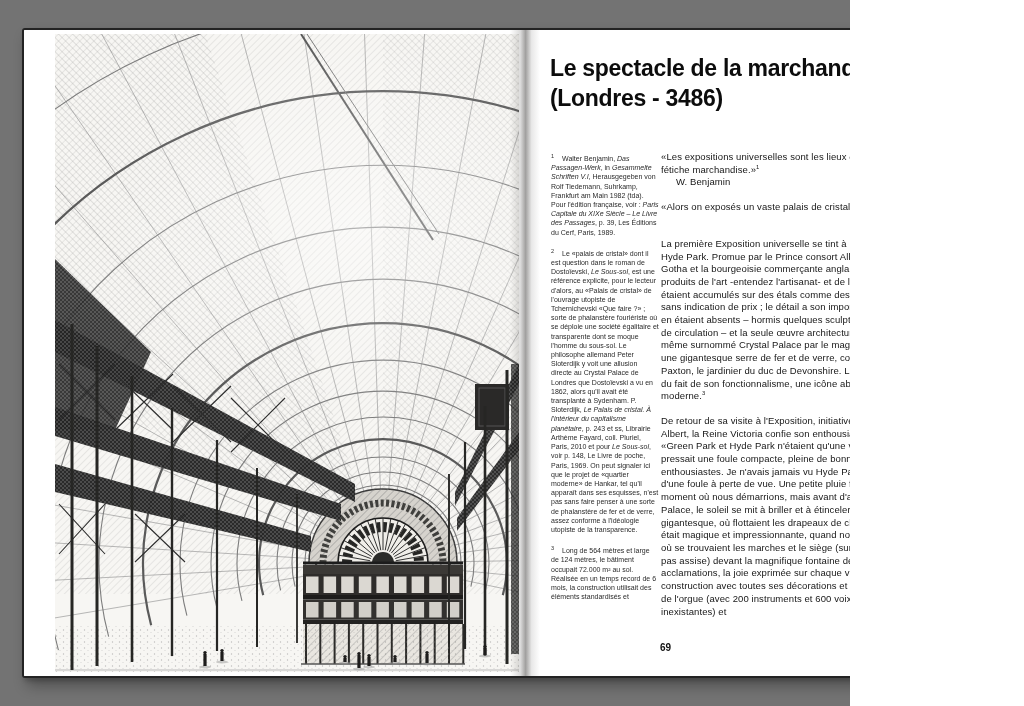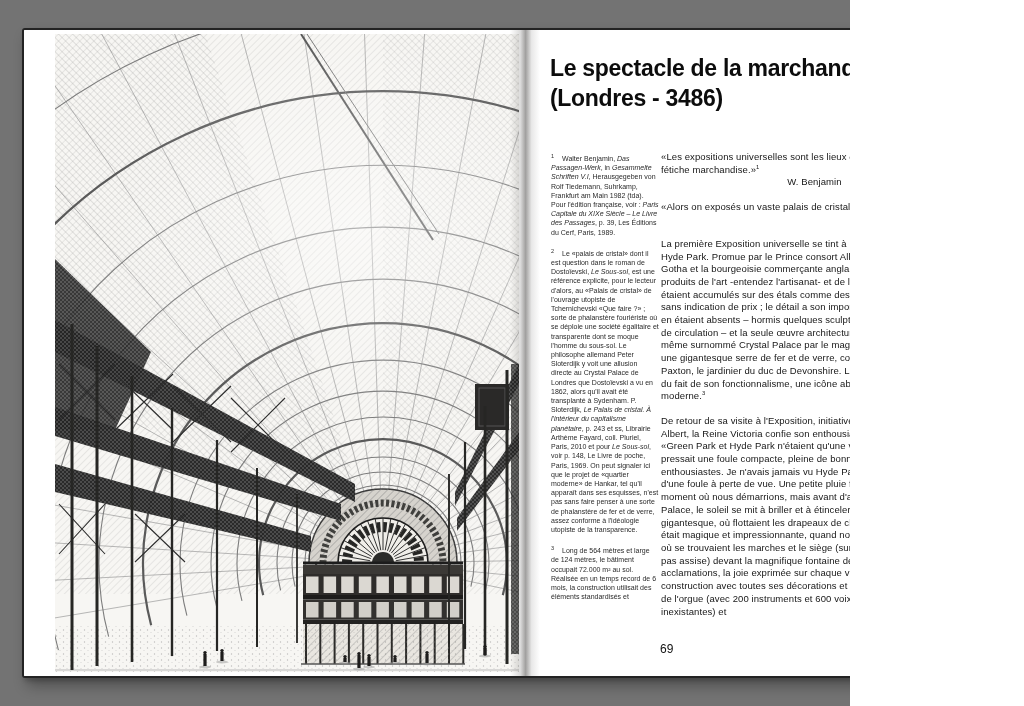--- a/index.html
+++ b/index.html
@@ -18,24 +18,24 @@
          font-weight:bold;letter-spacing:-0.3px;color:#0c0c0c;}
   .title .tl{display:block;}
   .notes-col{position:absolute;left:23px;top:124px;width:108px;font-size:7px;line-height:9.2px;
              color:#2a2a2a;}
   .fn{margin-bottom:12px;}
   .fn-num{font-size:5.5px;vertical-align:super;margin-right:8px;}
   .main-col{position:absolute;left:133px;top:121px;width:292px;font-size:9.5px;
             line-height:12.7px;color:#161616;letter-spacing:0.1px;}
   .quote{margin:0 0 12px 0;}
   .quote.last{margin-bottom:24px;}
-  .attribution{display:block;padding-left:15px;text-align:center;}
+  .attribution{display:block;padding-left:15px;}
   .para{margin:0 0 12px 0;}
   sup{font-size:0.62em;vertical-align:super;line-height:0;}
-  .pagenum{position:absolute;left:132px;top:612px;font-size:12px;font-weight:normal;color:#111;}
+  .pagenum{position:absolute;left:132px;top:612px;font-size:10px;font-weight:bold;color:#111;}
 </style>
 </head>
 <body>
 
 <div class="stage">
   <div class="book">
 
     <div class="page-left">
       <div class="engraving-wrap">
         <svg id="engraving" width="464" height="638" viewBox="0 0 464 638" xmlns="http://www.w3.org/2000/svg">

